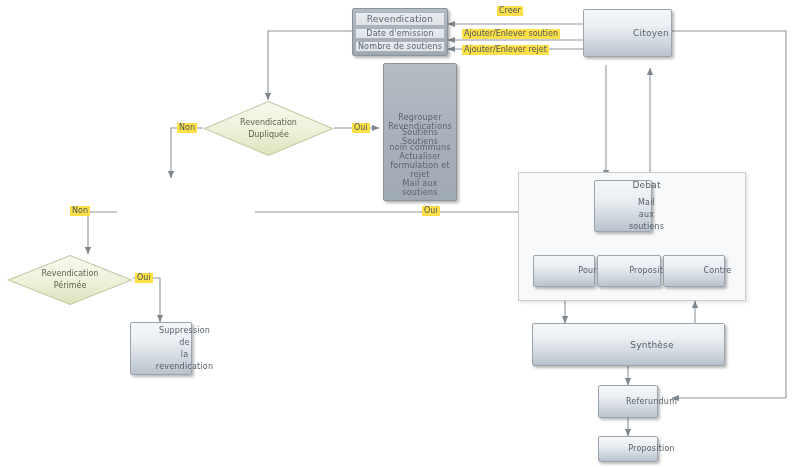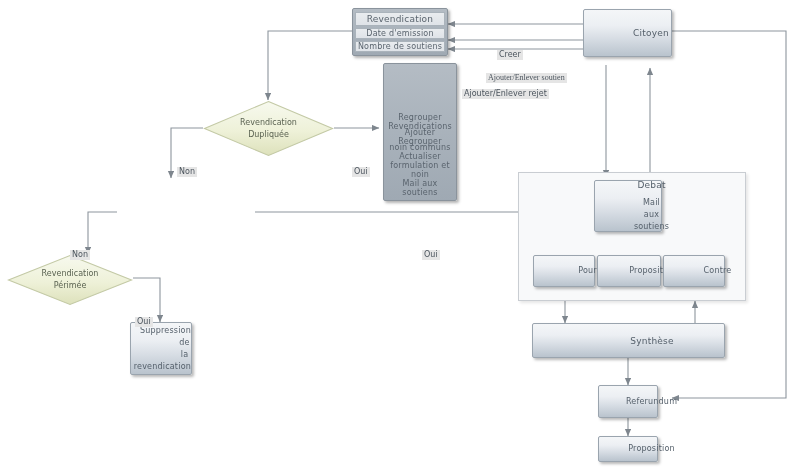--- a/index.html
+++ b/index.html
@@ -48,22 +48,22 @@
   }
 
   .panel{
     position:absolute;
     border:1px solid #c9cdd2;
     background:#f8f9fa;
     box-shadow:2px 2px 3px rgba(0,0,0,.10);
   }
 
   .edgelabel{
-    position:absolute;color:#4c555e;background:#e5e5e5;
-    padding:0 2px;white-space:nowrap;line-height:10px;margin-top:44px;
+    position:absolute;color:#4c555e;background:#fde047;
+    padding:0 2px;white-space:nowrap;line-height:10px;
   }
   .t9{font-size:9px;}
   .t8{font-size:8px;}
 </style>
 </head>
 <body>
 
 <div id="canvas">
 
   <svg id="wires" viewBox="0 0 797 467">
@@ -119,26 +119,26 @@
   </div>
 
   <div class="node boxnode t9" style="left:583px;top:9px;width:89px;height:48px;">
     <div class="ln">Citoyen</div>
   </div>
 
   <div class="node darkbox" style="left:383px;top:63px;width:74px;height:138px;padding:4px;">
     <div class="band t8" style="width:66px;height:12px;border:none;background:none;box-shadow:none;margin-top:46px;">Regrouper</div>
     <div class="band t8" style="width:66px;height:12px;border:none;background:none;">Revendications</div>
     <div style="height:8px;"></div>
-    <div class="band t8" style="width:68px;height:12px;border:none;background:none;">Ajouter Regrouper</div>
+    <div class="band t8" style="width:68px;height:12px;border:none;background:none;">Soutiens Soutiens</div>
     <div class="band t8" style="width:68px;height:12px;border:none;background:none;">noin communs</div>
     <div style="height:8px;"></div>
     <div class="band t8" style="width:66px;height:12px;border:none;background:none;">Actualiser</div>
     <div class="band t8" style="width:68px;height:12px;border:none;background:none;">formulation et</div>
-    <div class="band t8" style="width:66px;height:12px;border:none;background:none;">noin</div>
+    <div class="band t8" style="width:66px;height:12px;border:none;background:none;">rejet</div>
     <div style="height:8px;"></div>
     <div class="band t8" style="width:66px;height:12px;border:none;background:none;">Mail aux</div>
     <div class="band t8" style="width:66px;height:12px;border:none;background:none;">soutiens</div>
   </div>
 
   <div class="diamond" style="left:203px;top:100px;width:131px;height:57px;">
     <svg width="131" height="57" viewBox="0 0 131 57">
       <defs>
           <linearGradient id="dg1" x1="0" y1="0" x2="0" y2="1">
         <stop offset="0%" stop-color="#f7f9ee"></stop>
@@ -165,58 +165,58 @@
           </linearGradient>
         </defs>
       <polygon points="63,1.5 124.5,26 63,50.5 1.5,26" fill="url(#dg3)" stroke="#c3c9a5" stroke-width="1.1"></polygon>
     </svg>
     <div class="dlabel t8">
       <div>Revendication</div>
       <div>Périmée</div>
     </div>
   </div>
 
-  <div class="node boxnode t8" style="left:130px;top:322px;width:62px;height:53px;align-items:flex-end;">
+  <div class="node boxnode t8" style="left:130px;top:322px;width:62px;height:53px;">
     <div class="ln">Suppression</div>
     <div class="ln">de la</div>
     <div class="ln">revendication</div>
   </div>
 
-  <div class="node boxnode t8" style="left:594px;top:180px;width:68px;height:52px;">
+  <div class="node boxnode t8" style="left:594px;top:180px;width:58px;height:52px;">
     <div class="ln t9" style="margin-bottom:6px;">Debat</div>
     <div class="ln">Mail aux</div>
     <div class="ln">soutiens</div>
   </div>
 
   <div class="node boxnode t8" style="left:533px;top:255px;width:62px;height:32px;">
     <div class="ln">Pour</div>
   </div>
 
   <div class="node boxnode t8" style="left:597px;top:255px;width:64px;height:32px;">
     <div class="ln">Proposition</div>
   </div>
 
   <div class="node boxnode t8" style="left:663px;top:255px;width:62px;height:32px;">
     <div class="ln">Contre</div>
   </div>
 
-  <div class="node boxnode t9" style="left:532px;top:323px;width:193px;height:35px;">
+  <div class="node boxnode t9" style="left:532px;top:323px;width:193px;height:43px;">
     <div class="ln">Synthèse</div>
   </div>
 
   <div class="node boxnode t8" style="left:598px;top:436px;width:60px;height:26px;">
     <div class="ln">Proposition</div>
   </div>
 
   <div class="node boxnode t8" style="left:598px;top:385px;width:60px;height:33px;">
     <div class="ln">Referundum</div>
   </div>
 
   <div class="edgelabel t8" style="left:497px;top:6px;">Creer</div>
-  <div class="edgelabel t8" style="left:486px;top:29px;font-family:Liberation Serif, serif;">Ajouter/Enlever soutien</div>
+  <div class="edgelabel t8" style="left:462px;top:29px;">Ajouter/Enlever soutien</div>
   <div class="edgelabel t8" style="left:462px;top:45px;">Ajouter/Enlever rejet</div>
 
   <div class="edgelabel t8" style="left:177px;top:123px;">Non</div>
   <div class="edgelabel t8" style="left:352px;top:123px;">Oui</div>
 
   <div class="edgelabel t8" style="left:70px;top:206px;">Non</div>
   <div class="edgelabel t8" style="left:422px;top:206px;">Oui</div>
 
   <div class="edgelabel t8" style="left:135px;top:273px;">Oui</div>
 

